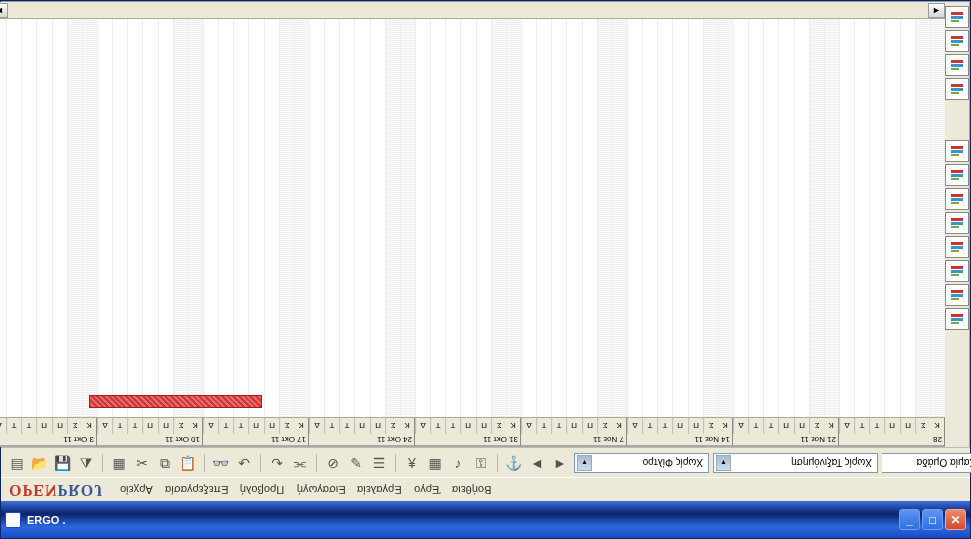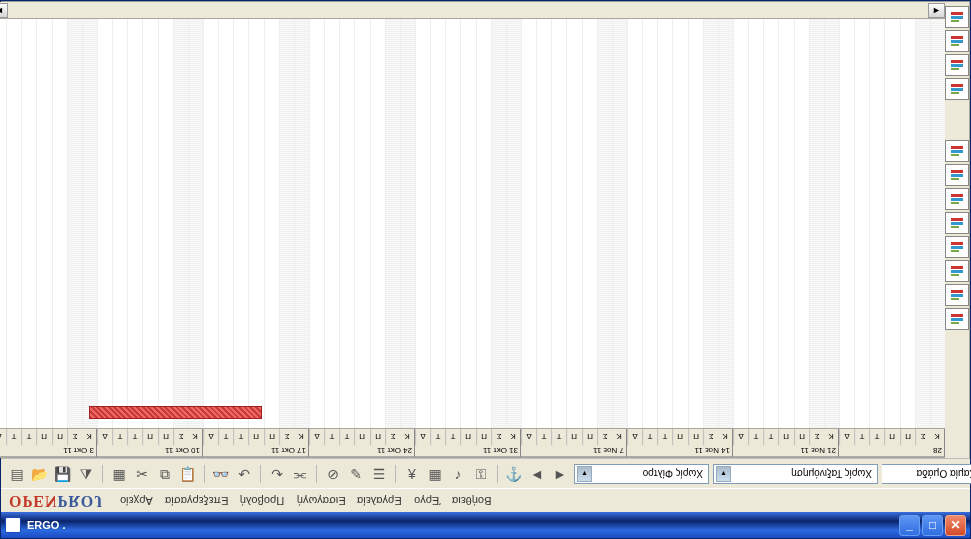--- a/index.html
+++ b/index.html
@@ -2,21 +2,21 @@
 <html><head>
 <meta charset="utf-8">
 <style>
 * { box-sizing: border-box; margin: 0; padding: 0; }
 body { font-family: Tahoma, Arial, sans-serif; font-size: 11px; overflow: hidden; background: #fff; }
 
 
 .window { width: 971px; height: 539px; border: 1px solid #0a246a; background: #ece9d8; display: flex; flex-direction: column-reverse; }
 
 
-.titlebar { background: linear-gradient(180deg,#3a6fe0,#0a246a 35%,#2b69e0 70%,#1a4abf); height: 26px; display: flex; align-items: center; justify-content: space-between; padding: 0 4px; color: #fff; font-weight: bold; }
+.titlebar { background: linear-gradient(180deg,#3a6fe0,#0a246a 35%,#2b69e0 70%,#1a4abf); height: 37px; display: flex; align-items: center; justify-content: space-between; padding: 0 4px; color: #fff; font-weight: bold; }
 .titlebar .title-left { display:flex; align-items:center; gap:6px;}
 .titlebar .app-icon { width:16px; height:16px; background:#fff; border:1px solid #1a4abf; border-radius:2px;}
 .winbtns { display:flex; gap:2px;}
 .winbtn { width:21px; height:21px; border-radius:3px; display:flex; align-items:center; justify-content:center; font-weight:bold; font-size:12px; cursor:pointer; }
 .winbtn.min,.winbtn.max{ background:linear-gradient(#5f95f4,#2f6fe0); border:1px solid #6a9ef2; color:#fff;}
 .winbtn.close{ background:linear-gradient(#f28a6a,#d14a2a); border:1px solid #f2a88a; color:#fff;}
 
 
 .brandrow { height: 24px; display:flex; align-items:center; gap:14px; padding: 0 8px; background:#ece9d8; border-top:1px solid #fff;}
 .logo { font-family: Georgia, serif; font-weight:bold; font-size:16px; letter-spacing:1px; transform: scaleY(-1);}

